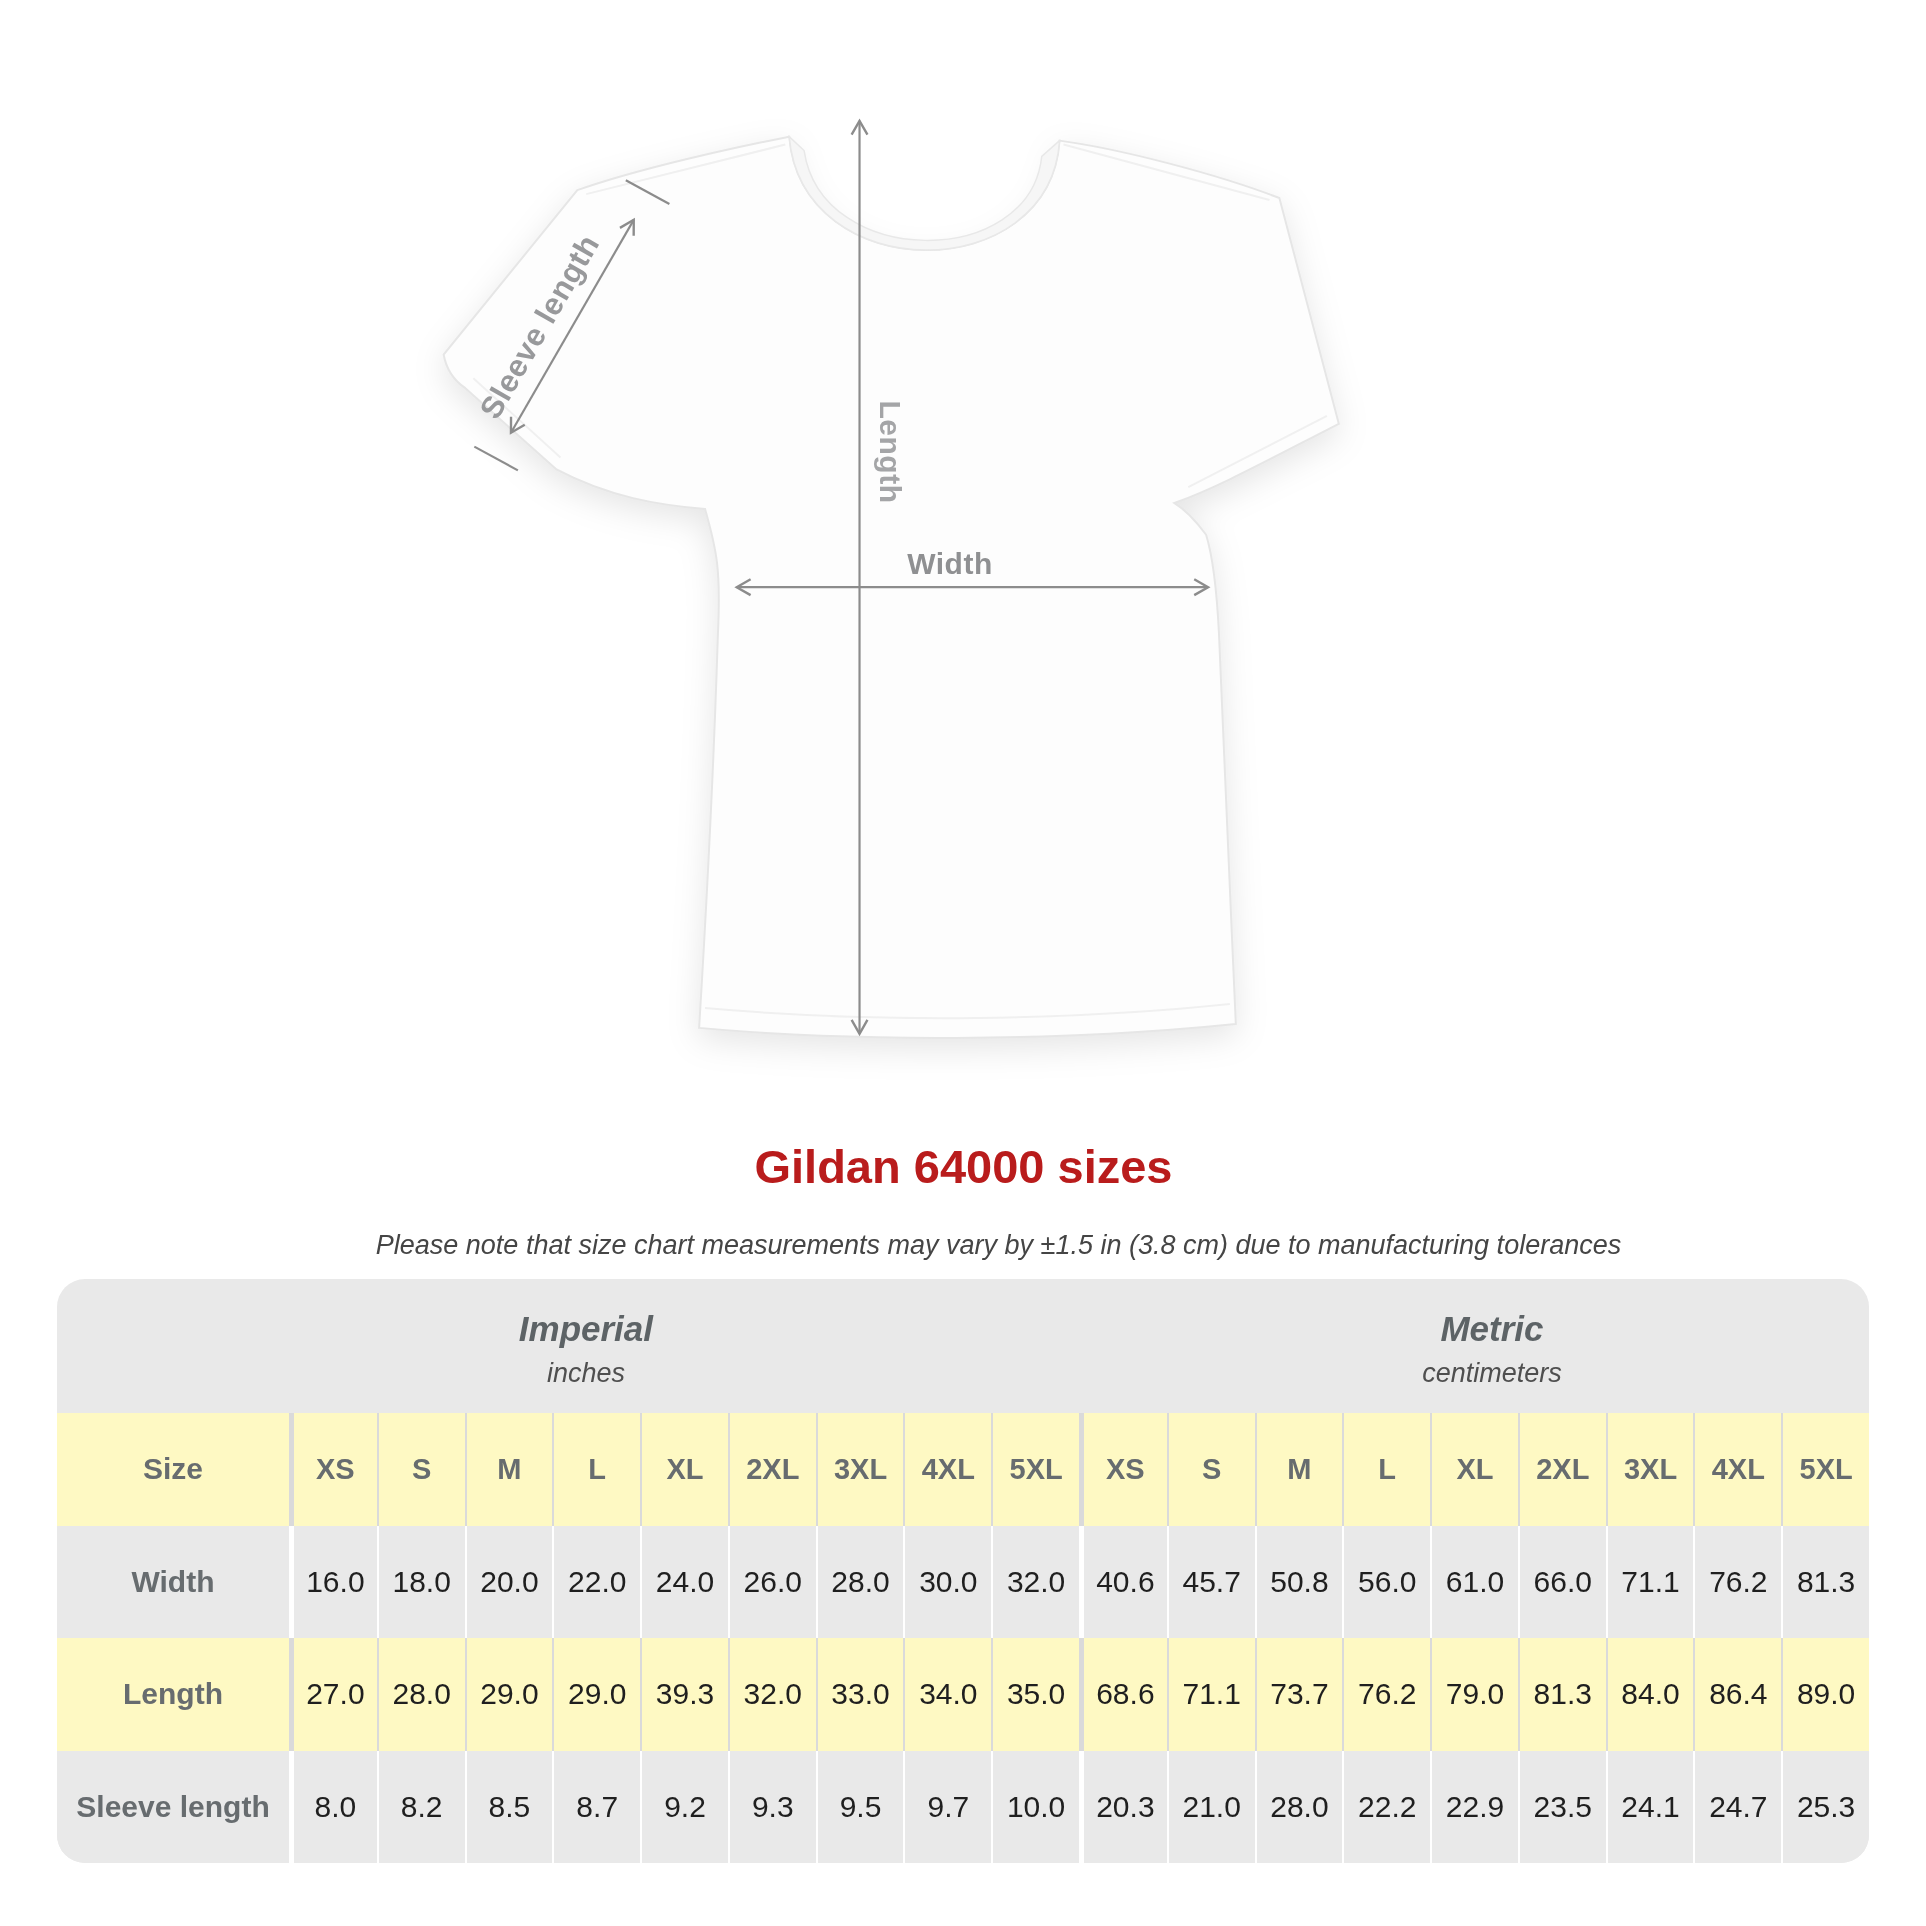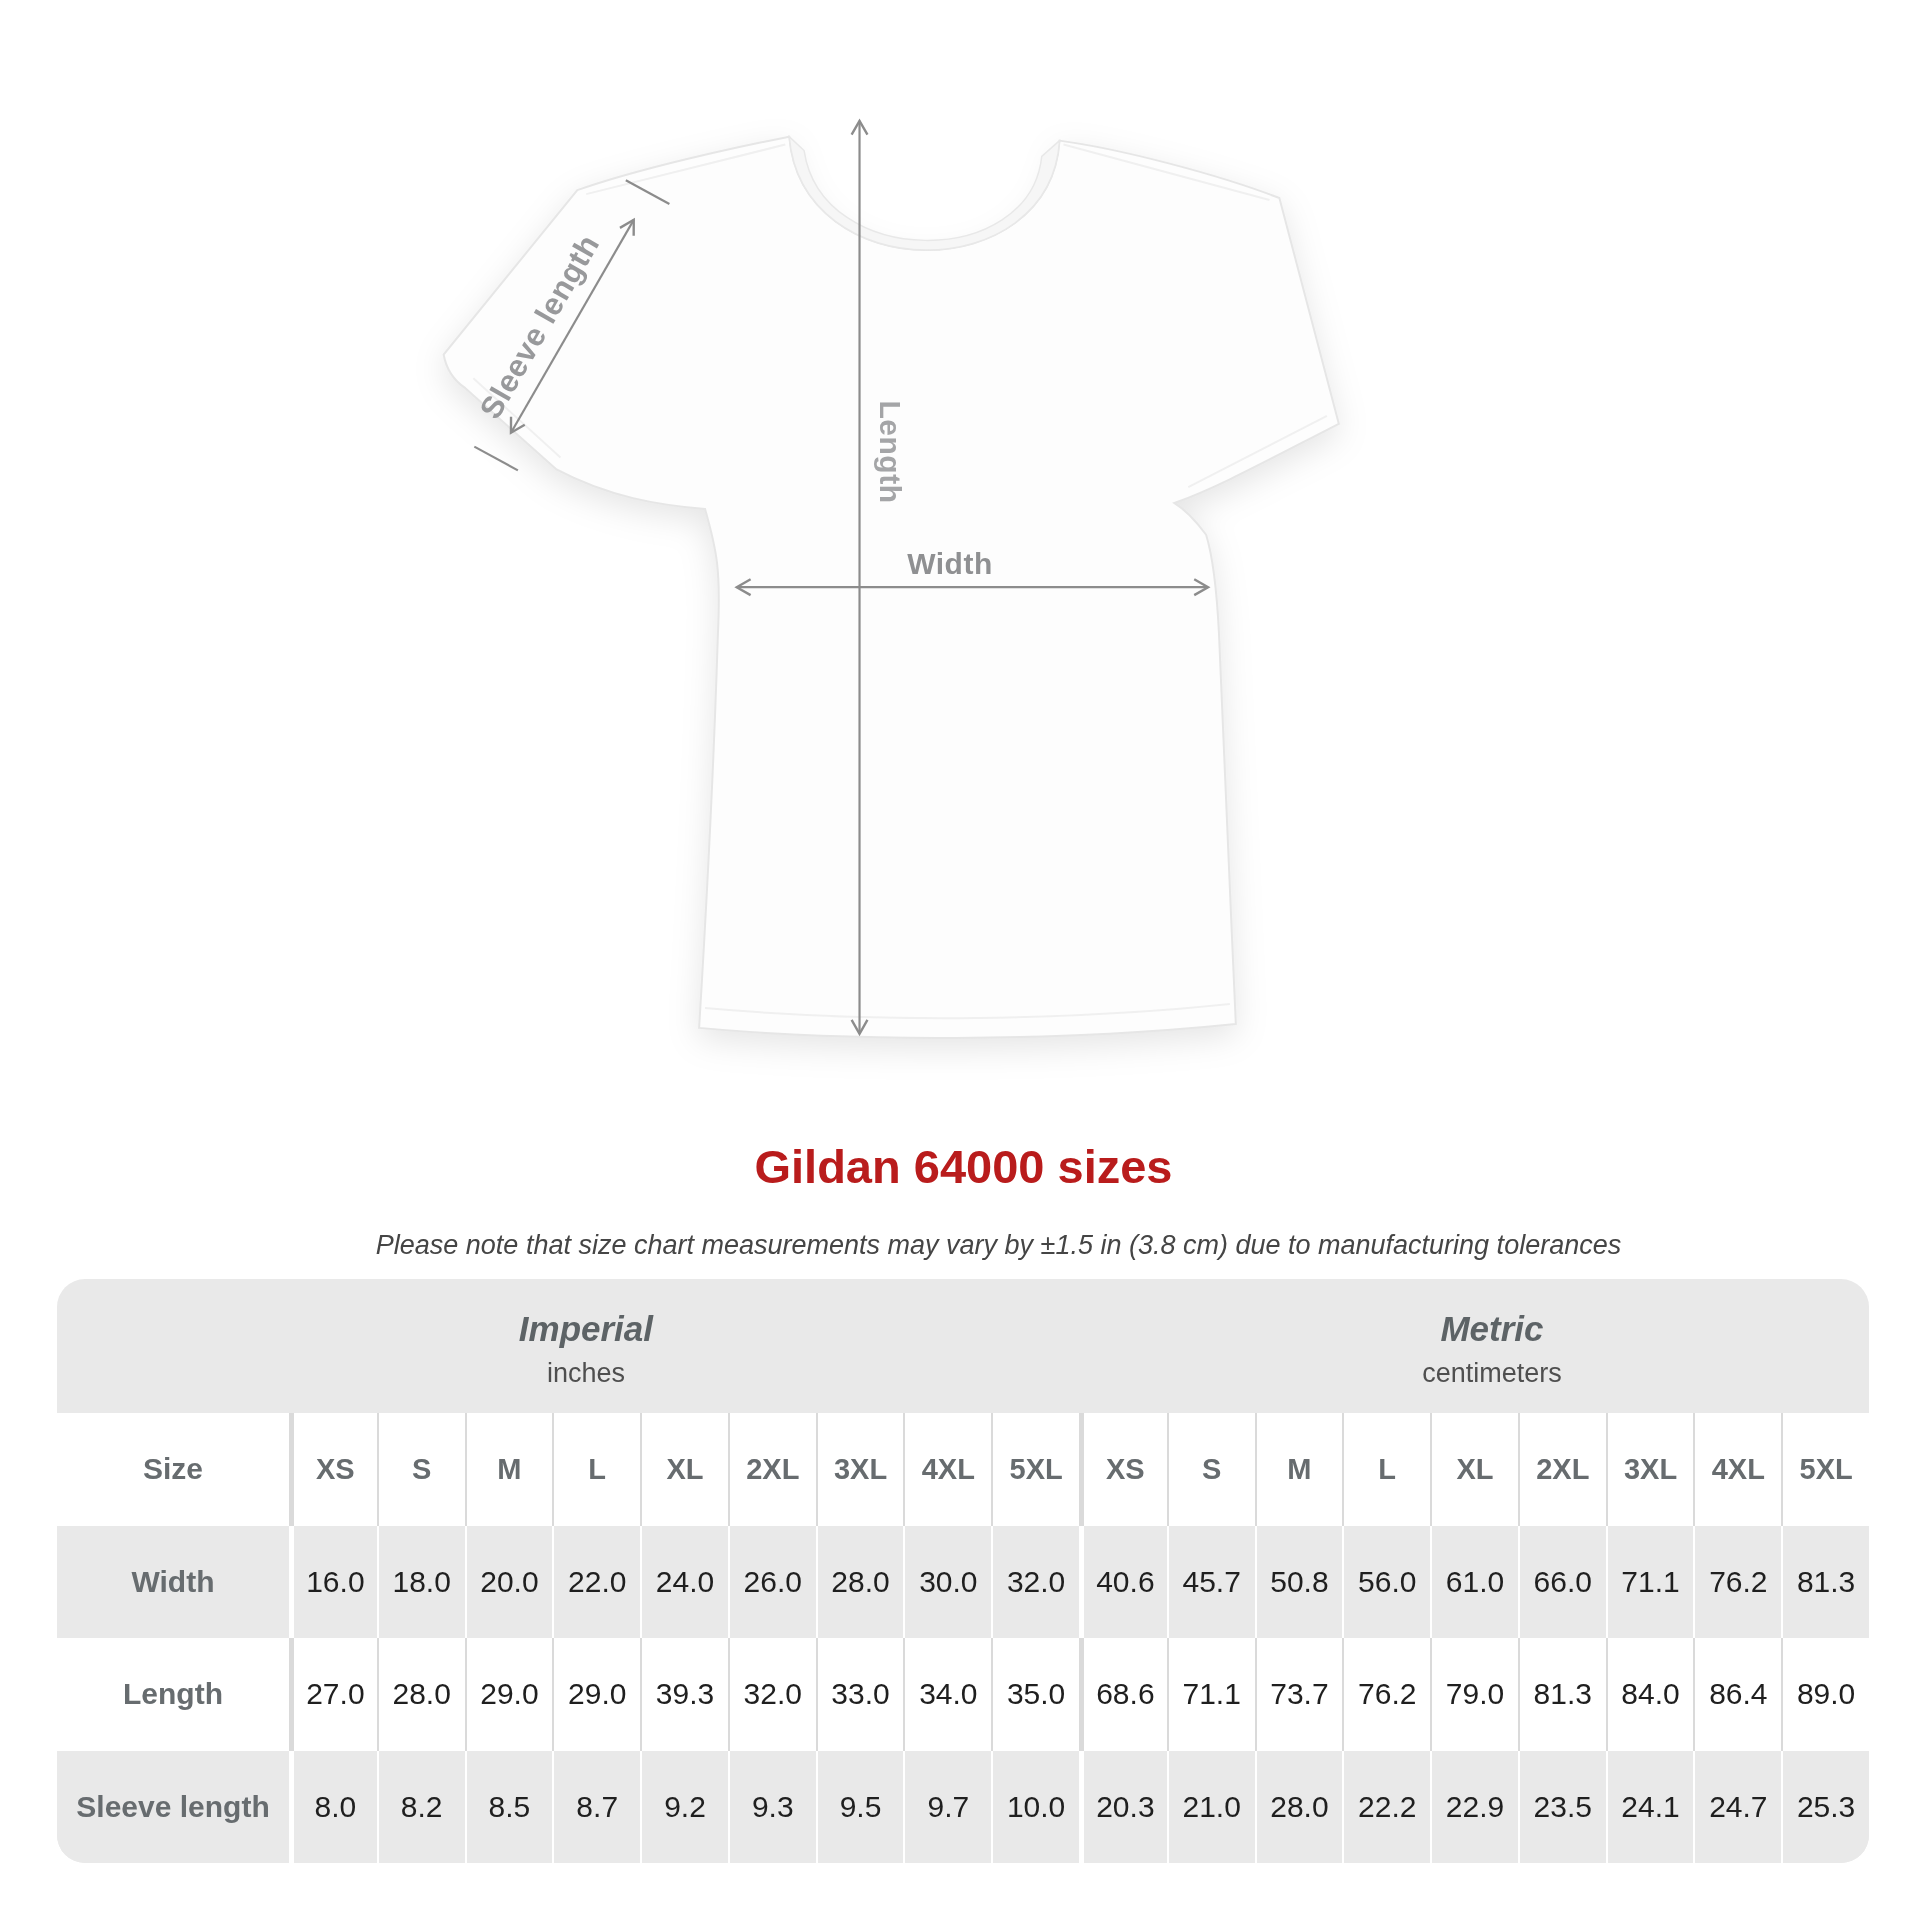--- a/index.html
+++ b/index.html
@@ -23,25 +23,25 @@
   .note{position:absolute;left:0;top:1230px;width:100%;text-align:center;
         font-size:27px;font-style:italic;color:#454545;margin-left:35px;}
 
   
   .panel{position:absolute;left:57px;top:1279px;width:1812px;height:584px;
          background:#e9e9e9;border-radius:28px;overflow:hidden;}
   .panel-head{height:134px;display:grid;grid-template-columns:1032fr 798fr;}
   .sec{display:flex;flex-direction:column;align-items:center;justify-content:center;
        padding-top:6px;gap:9px;padding-left:36px;}
   .sec-name{font-size:35px;font-weight:700;font-style:italic;color:#5d6366;}
-  .sec-unit{font-size:27px;color:#4f4f4f;}
+  .sec-unit{font-size:27px;font-style:italic;color:#4f4f4f;}
 
   .t-rows{height:450px;display:grid;grid-template-rows:repeat(4,1fr);}
   .t-row{display:grid;grid-template-columns:232px repeat(18,1fr);}
-  .row-white{background:#ffffff;--div:#dadada;}
+  .row-white{background:#fef9c3;--div:#dadada;}
   .row-gray{background:#e9e9e9;--div:#ffffff;}
   .lc{display:flex;align-items:center;justify-content:center;
       font-size:30px;font-weight:700;color:#676c6f;}
   .c{display:flex;align-items:center;justify-content:center;
      border-left:2px solid var(--div);font-size:30px;color:#1f1f1f;}
   .c.hdr{font-size:29px;font-weight:700;color:#676c6f;}
   .c.sep{border-left-width:5px;}
 </style>
 </head>
 <body>

